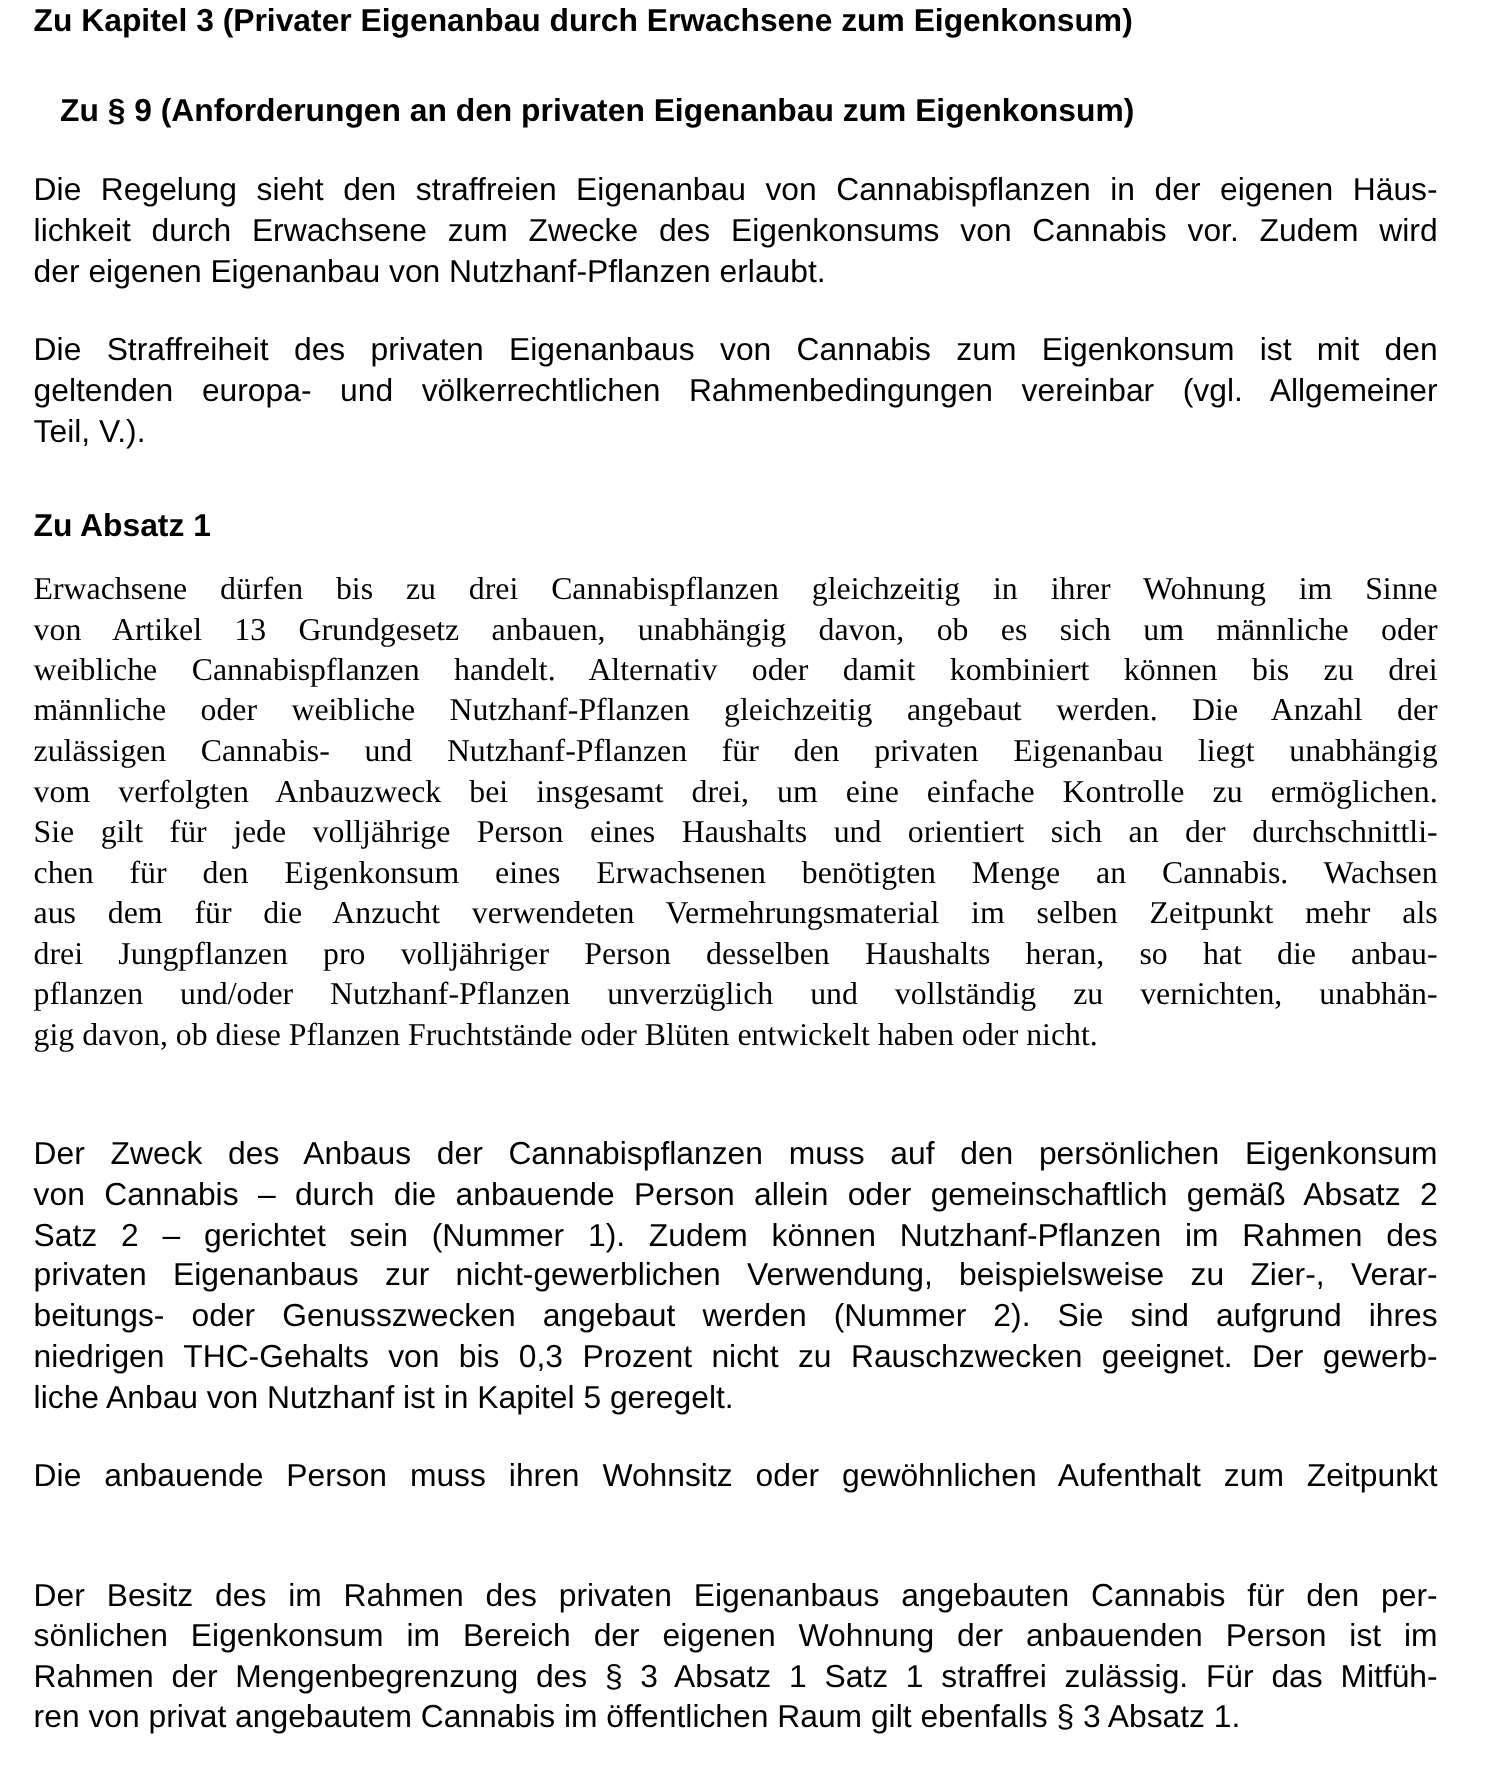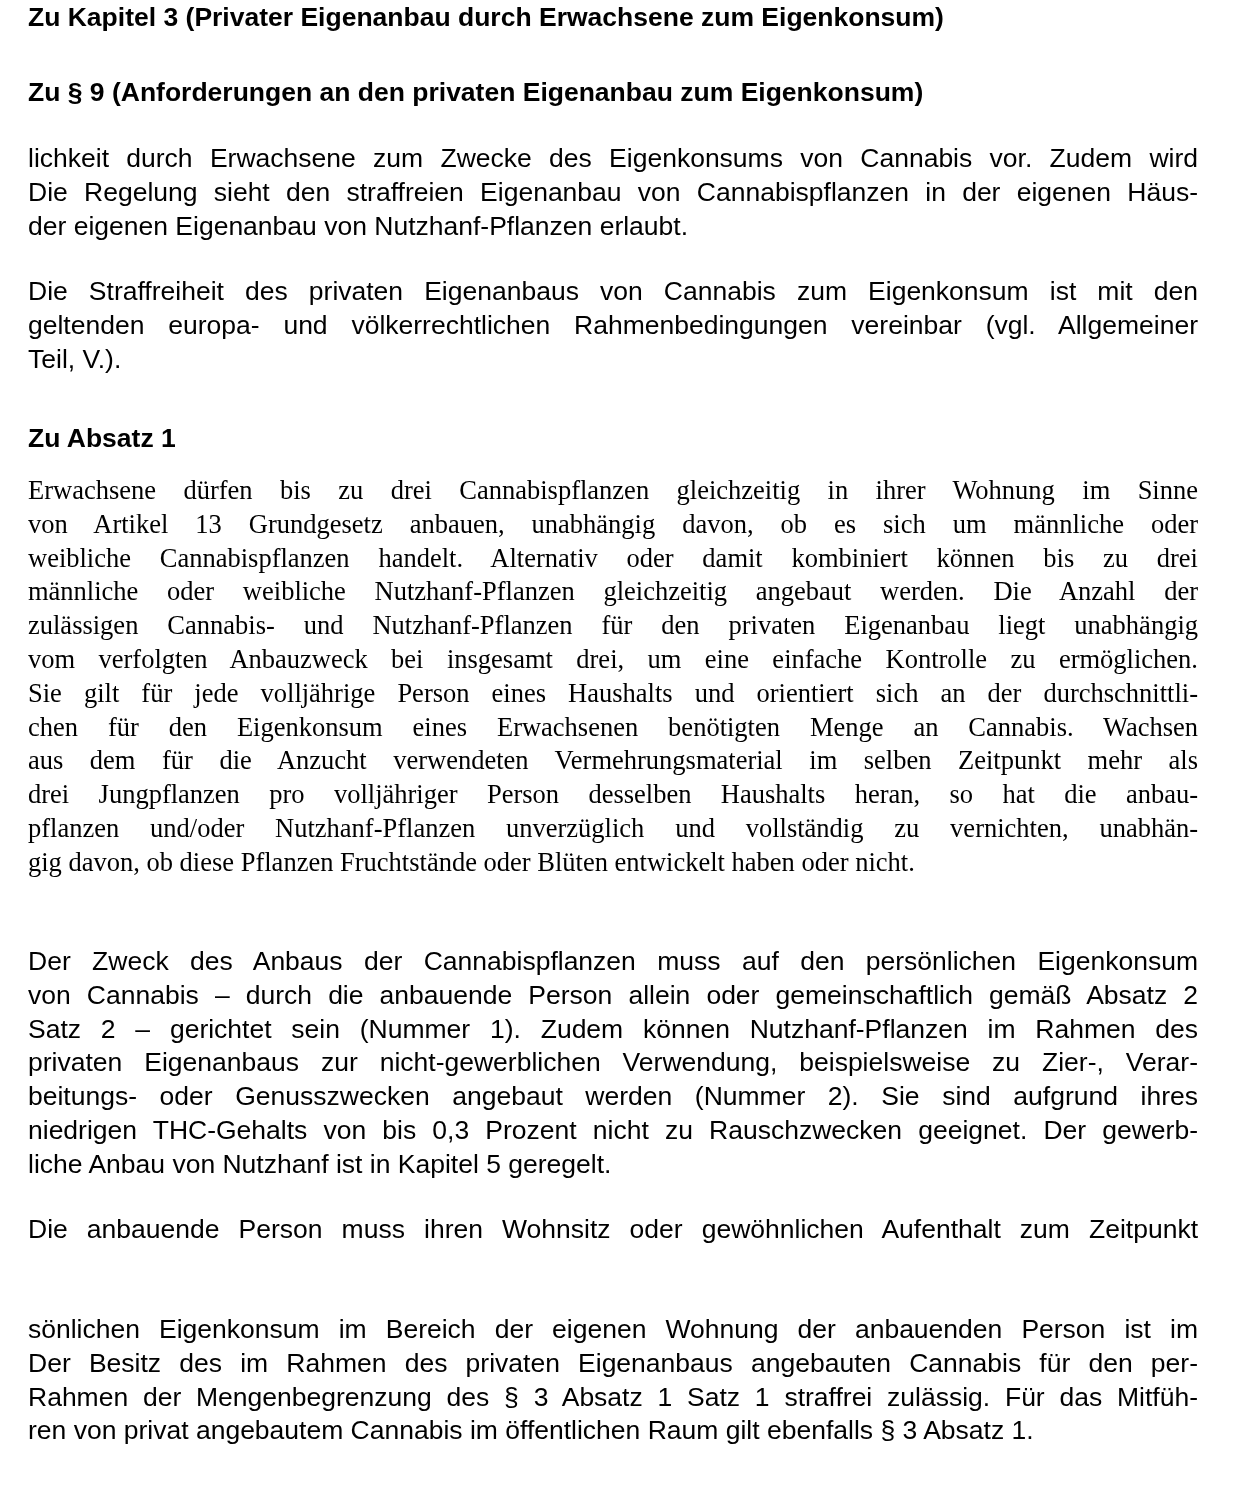--- a/index.html
+++ b/index.html
@@ -10,25 +10,25 @@
   .para { position: absolute; left: 0; width: 1170px; font-size: 26.5px; }
   .line { display: block; height: 33.8px; line-height: 33.8px; white-space: nowrap;
           text-align: justify; text-align-last: justify; }
   .line.last { text-align-last: left; }
 </style>
 </head>
 <body>
 
 <div class="page">
   <div class="heading" style="top:0;">Zu Kapitel 3 (Privater Eigenanbau durch Erwachsene zum Eigenkonsum)</div>
-  <div class="heading" style="top:75px;">Zu § 9 (Anforderungen an den privaten Eigenanbau zum Eigenkonsum)</div>
+  <div class="heading" style="top:75px;margin-left:22px;">Zu § 9 (Anforderungen an den privaten Eigenanbau zum Eigenkonsum)</div>
 
   <div class="para" style="top:142px;">
+      <span class="line">Die Regelung sieht den straffreien Eigenanbau von Cannabispflanzen in der eigenen Häus-</span>
       <span class="line">lichkeit durch Erwachsene zum Zwecke des Eigenkonsums von Cannabis vor. Zudem wird</span>
-      <span class="line">Die Regelung sieht den straffreien Eigenanbau von Cannabispflanzen in der eigenen Häus-</span>
       <span class="line last">der eigenen Eigenanbau von Nutzhanf-Pflanzen erlaubt.</span>
     </div>
   <div class="para" style="top:275px;">
       <span class="line">Die Straffreiheit des privaten Eigenanbaus von Cannabis zum Eigenkonsum ist mit den</span>
       <span class="line">geltenden europa- und völkerrechtlichen Rahmenbedingungen vereinbar (vgl. Allgemeiner</span>
       <span class="line last">Teil, V.).</span>
     </div>
 
   <div class="heading" style="top:407px;margin-top:14px;">Zu Absatz 1</div>
 
@@ -52,18 +52,18 @@
       <span class="line">Satz 2 –  gerichtet sein (Nummer 1). Zudem können Nutzhanf-Pflanzen im Rahmen des</span>
       <span class="line">privaten Eigenanbaus zur nicht-gewerblichen Verwendung, beispielsweise zu Zier-, Verar-</span>
       <span class="line">beitungs- oder Genusszwecken angebaut werden (Nummer 2). Sie sind aufgrund ihres</span>
       <span class="line">niedrigen THC-Gehalts von bis 0,3 Prozent nicht zu Rauschzwecken geeignet. Der gewerb-</span>
       <span class="line last">liche Anbau von Nutzhanf ist in Kapitel 5 geregelt.</span>
     </div>
   <div class="para" style="top:1213px;">
       <span class="line">Die anbauende Person muss ihren Wohnsitz oder gewöhnlichen Aufenthalt zum Zeitpunkt</span>
     </div>
   <div class="para" style="top:1313px;">
+      <span class="line">Der Besitz des im Rahmen des privaten Eigenanbaus angebauten Cannabis für den per-</span>
       <span class="line">sönlichen Eigenkonsum im Bereich der eigenen Wohnung der anbauenden Person ist im</span>
-      <span class="line">Der Besitz des im Rahmen des privaten Eigenanbaus angebauten Cannabis für den per-</span>
       <span class="line">Rahmen der Mengenbegrenzung des § 3 Absatz 1 Satz 1 straffrei zulässig. Für das Mitfüh-</span>
       <span class="line last">ren von privat angebautem Cannabis im öffentlichen Raum gilt ebenfalls § 3 Absatz 1.</span>
     </div>
 </div>
 
 </body></html>

